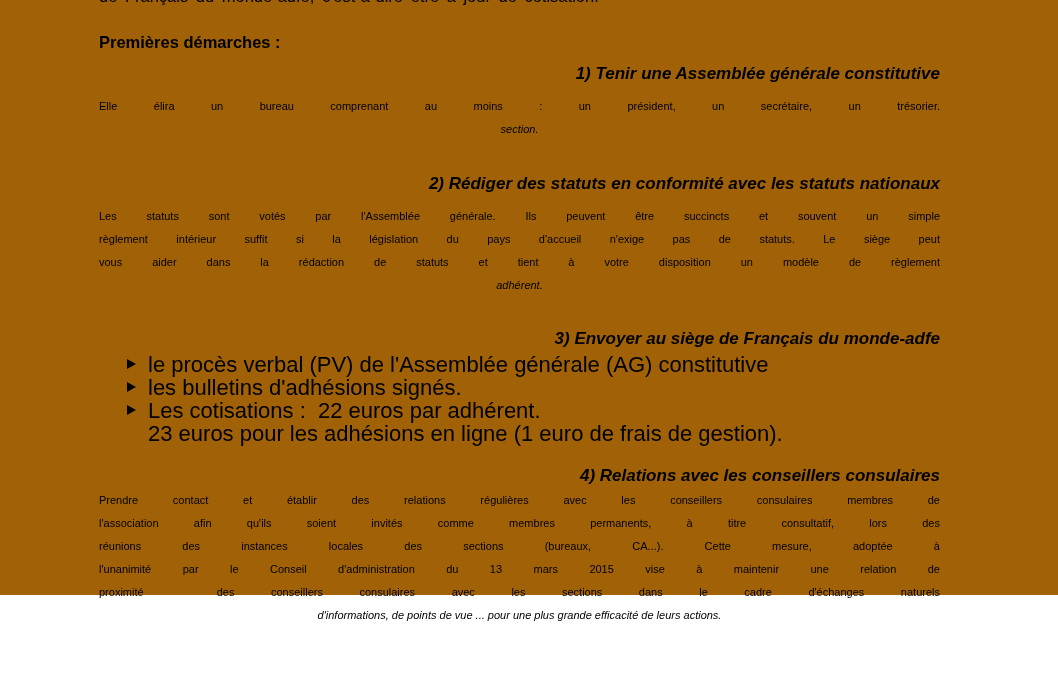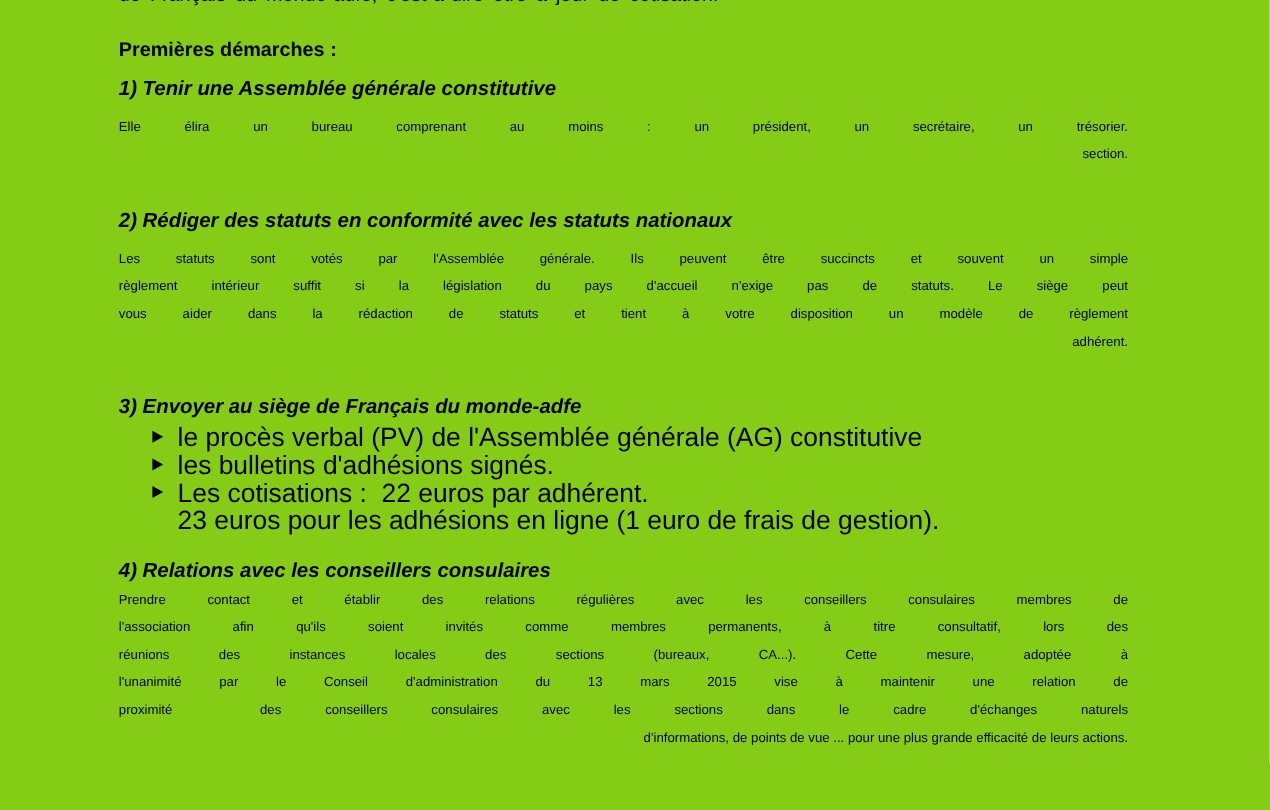--- a/index.html
+++ b/index.html
@@ -10,23 +10,23 @@
   body {
     width: 1058px;
     height: 675px;
     overflow: hidden;
     font-family: "Liberation Sans", sans-serif;
     color: #000000;
   }
   .page {
     box-sizing: border-box;
     width: 1058px;
-    height: 675px;
+    height: 595px;
     padding: 0 118px 0 99px;
-    background: #84cc16;
+    background: #a16207;
   }
   
   .cutoff {
     height: 9px;
     overflow: hidden;
   }
   .cutoff span {
     display: block;
     margin-top: -13px;
     font-size: 16.5px;
@@ -38,40 +38,42 @@
     font-size: 16.5px;
     line-height: 19px;
     font-weight: bold;
   }
   .sec-heading {
     margin: 0;
     font-size: 17px;
     line-height: 19px;
     font-weight: bold;
     font-style: italic;
+    text-align: right;
   }
   .mt-h1 { margin-top: 12px; }
   .mt-h2 { margin-top: 33px; }
   .mt-h3 { margin-top: 32px; }
   .mt-h4 { margin-top: 21px; }
   .para {
     margin: 12px 0 0 0;
     font-size: 11px;
   }
   .para.p4 { margin-top: 4px; }
   .jl, .ll {
     line-height: 23px;
     white-space: pre-wrap;
   }
   .jl {
     text-align: justify;
     text-align-last: justify;
   }
   .ll {
-    text-align: right;
+    text-align: center;
+    font-style: italic;
   }
   .blist {
     margin: 5px 0 0 0;
     padding: 0;
     list-style: none;
     font-size: 22px;
   }
   .blist li {
     line-height: 23px;
     padding-left: 49px;

